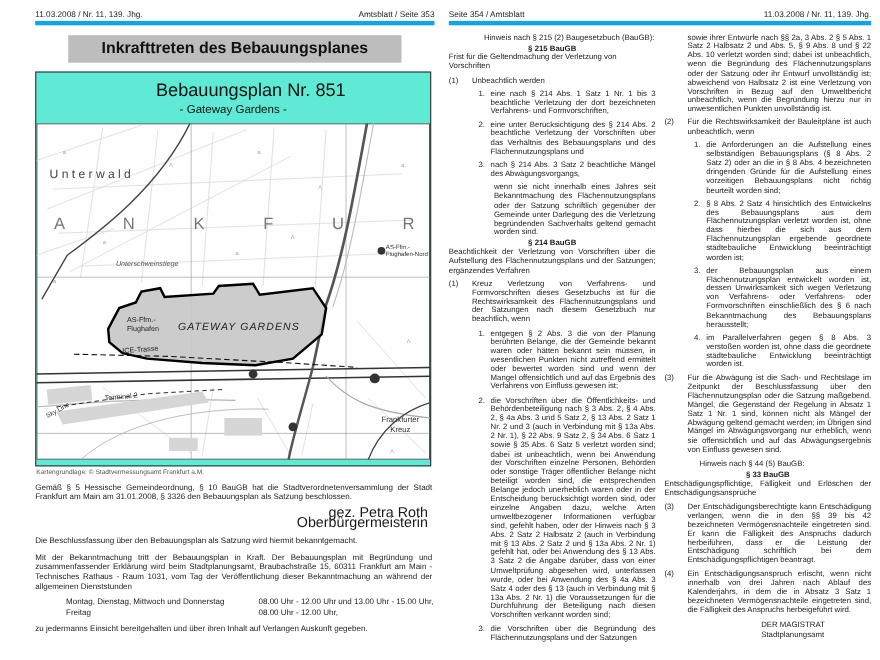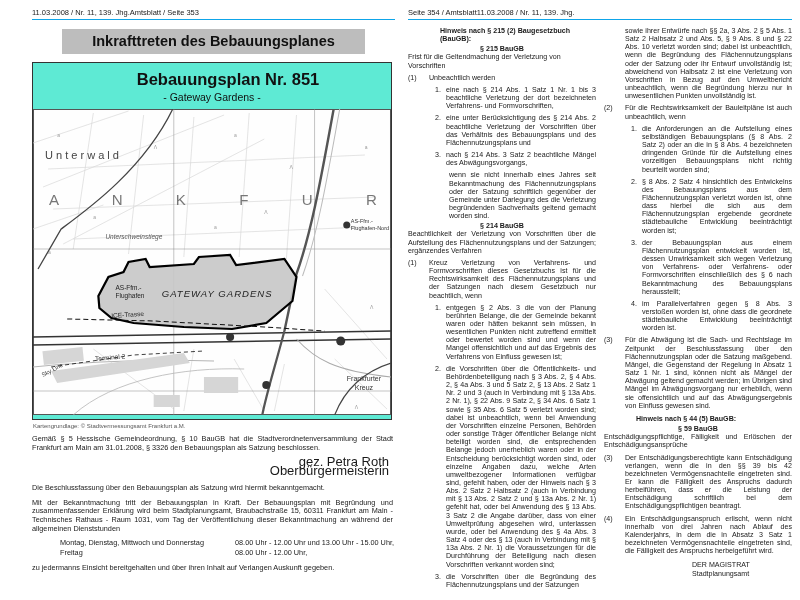--- a/index.html
+++ b/index.html
@@ -1,36 +1,36 @@
 <!DOCTYPE html>
 <html><head>
 <meta charset="utf-8">
 <style>
   html,body{margin:0;padding:0;background:#fff;}
   #canvas{position:relative;width:800px;height:600px;background:#ffffff;overflow:hidden;
           font-family:"Liberation Sans","DejaVu Sans",sans-serif;color:#1a1a1a;display:flex;}
   .page{box-sizing:border-box;}
   .page-left{width:400px;padding:8px 5px 0 32px;}
   .page-right{width:400px;padding:8px 8px 0 8px;}
-  .hdr{display:flex;font-size:7.5px;color:#222;
-       border-bottom:1px solid #0ea5e9;padding-bottom:2px;}
+  .hdr{display:flex;justify-content:space-between;font-size:7.5px;color:#222;
+       border-bottom:4px solid #0ea5e9;padding-bottom:2px;}
   .banner{background:#bdbdbd;margin:9px 30px 8px 30px;padding:4px 0 5px 0;text-align:center;
           font-size:14.5px;font-weight:bold;color:#111;}
   .map-box{border:1.5px solid #333;margin-right:3px;background:#5eead4;}
   .map-title{text-align:center;font-size:16.5px;padding-top:7px;color:#111;}
   .map-subtitle{text-align:center;font-size:10.5px;padding:2px 0 6px 0;color:#111;}
   .map-caption{font-size:6px;color:#555;margin:3px 0 6px 1px;}
   .body-text{font-size:7.3px;line-height:8.7px;text-align:justify;margin:0 2px 6px 0;}
   .sig{ text-align:right;font-size:13px;line-height:8.7px;margin:2px 6px 8px 0;}
   .hours{display:flex;font-size:7.3px;line-height:8.7px;margin:2px 0 6px 28px;}
   .hours .days{width:175px;}
   .hours .times{flex:1;}
   .cols{display:flex;gap:8px;margin-top:7px;}
   .col{width:188px;font-size:7.1px;line-height:8.15px;}
-  .b{font-weight:bold;padding-left:32px;}
+  .b{font-weight:normal;padding-left:32px;}
   .ctr{text-align:center;font-weight:bold;margin:2px 0 0 0;}
   .sub{margin-bottom:4px;}
   .jt{text-align:justify;}
   .np{display:flex;margin:4px 0 0 0;}
   .np-num{width:21px;flex:none;}
   .np-body{flex:1;}
   .li{display:flex;margin:4px 0 0 6px;}
   .li-num{width:11px;flex:none;}
   .li-t{flex:1;text-align:justify;}
   .cont{margin:4px 0 0 20px;text-align:justify;}
@@ -252,21 +252,21 @@
             </div>
           </div>
         </div>
 
         <div class="np">
           <span class="np-num">(3)</span>
           <div class="np-body jt">Für die Abwägung ist die Sach- und Rechtslage im Zeitpunkt der Beschlussfassung über den Flächennutzungsplan oder die Satzung maßgebend. Mängel, die Gegenstand der Regelung in Absatz 1 Satz 1 Nr. 1 sind, können nicht als Mängel der Abwägung geltend gemacht werden; im Übrigen sind Mängel im Abwägungsvorgang nur erheblich, wenn sie offensichtlich und auf das Abwägungsergebnis von Einfluss gewesen sind.</div>
         </div>
 
         <div class="b" style="margin-top:5px;">Hinweis nach § 44 (5) BauGB:</div>
-        <div class="ctr">§ 59 BauGB</div>
+        <div class="ctr">§ 33 BauGB</div>
         <div class="sub jt">Entschädigungspflichtige, Fälligkeit und Erlöschen der Entschädigungsansprüche</div>
 
         <div class="np">
           <span class="np-num">(3)</span>
           <div class="np-body jt">Der Entschädigungsberechtigte kann Entschädigung verlangen, wenn die in den §§ 39 bis 42 bezeichneten Vermögensnachteile eingetreten sind. Er kann die Fälligkeit des Anspruchs dadurch herbeiführen, dass er die Leistung der Entschädigung schriftlich bei dem Entschädigungspflichtigen beantragt.</div>
         </div>
 
         <div class="np">
           <span class="np-num">(4)</span>
           <div class="np-body jt">Ein Entschädigungsanspruch erlischt, wenn nicht innerhalb von drei Jahren nach Ablauf des Kalenderjahrs, in dem die in Absatz 3 Satz 1 bezeichneten Vermögensnachteile eingetreten sind, die Fälligkeit des Anspruchs herbeigeführt wird.</div>

